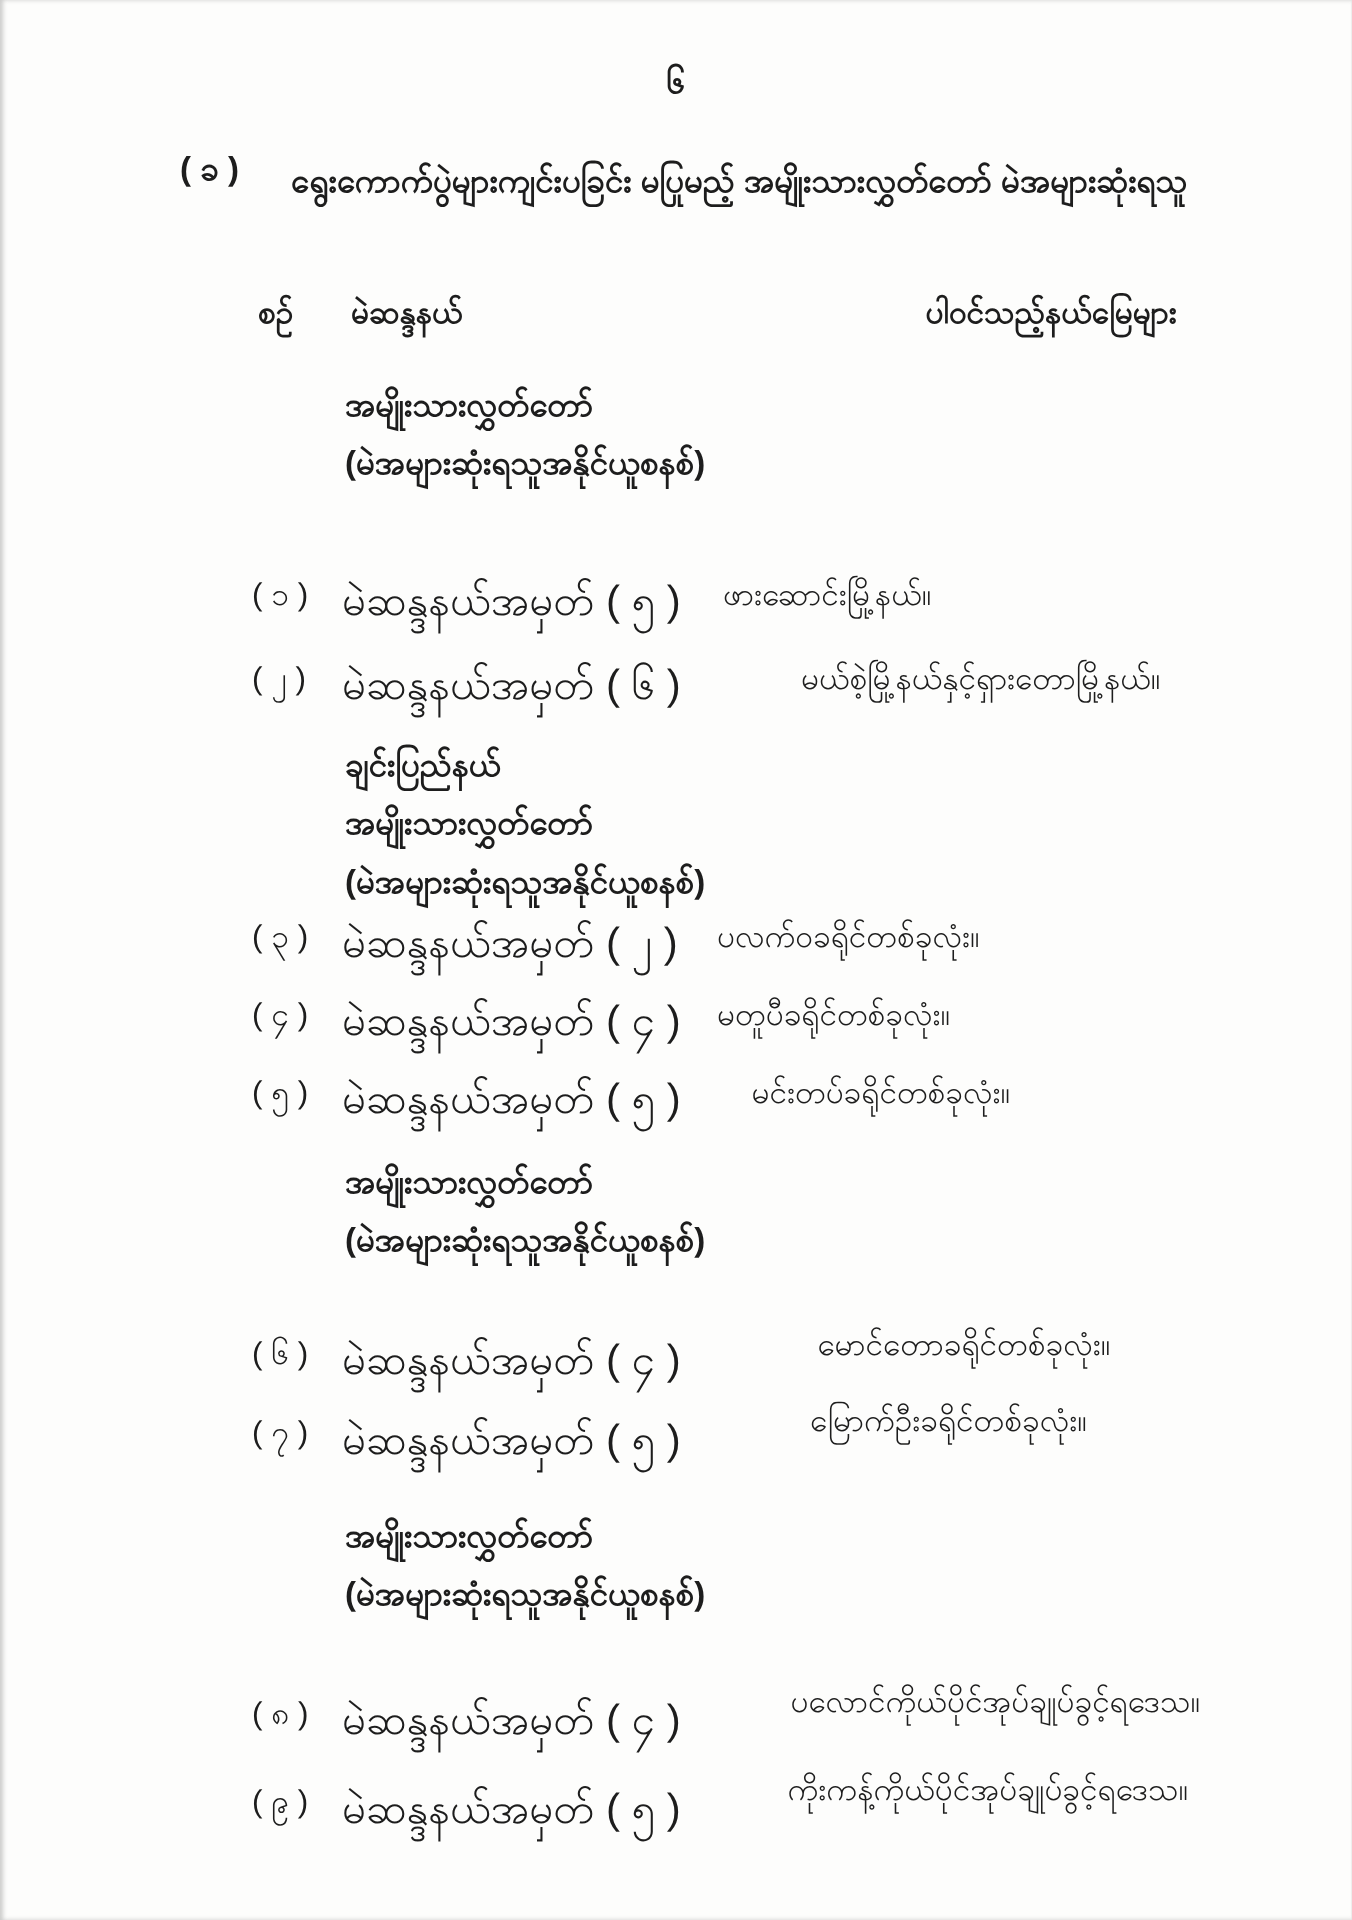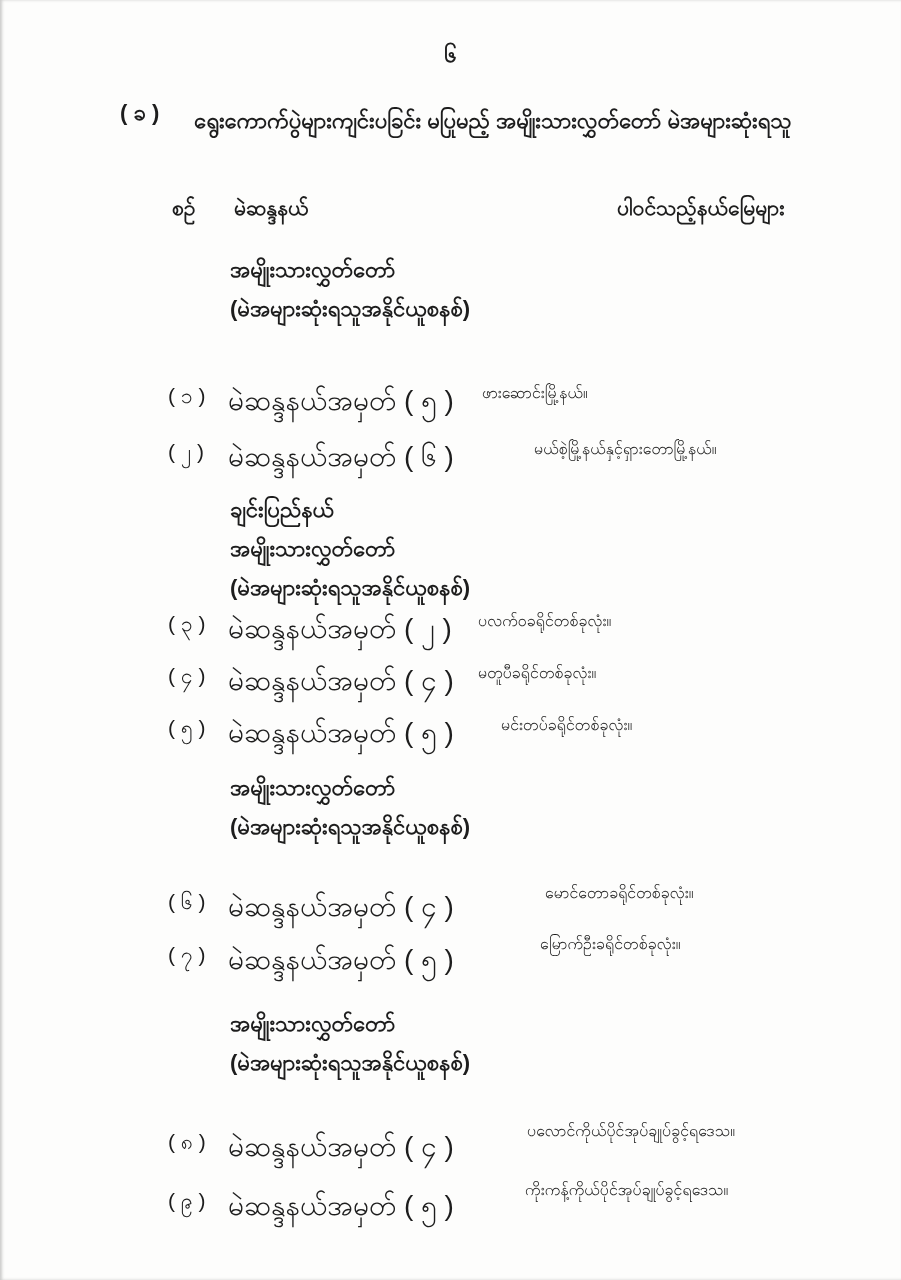--- a/index.html
+++ b/index.html
@@ -49,21 +49,21 @@
   }
   .row-no {
     left: 168px;
     font-size: 21px; font-weight: 400;
   }
   .row-con {
     left: 228px;
     font-size: 28px; font-weight: 400;
   }
   .row-area {
-    font-size: 16px; font-weight: 400; font-family: Liberation Serif, serif;
+    font-size: 21px; font-weight: 400; font-family: Liberation Serif, serif;
   }
 </style>
 </head>
 <body>
 
 <div class="page">
 
   <div class="abs page-number">၆</div>
 
   <div class="abs heading-label">( ခ )</div>

